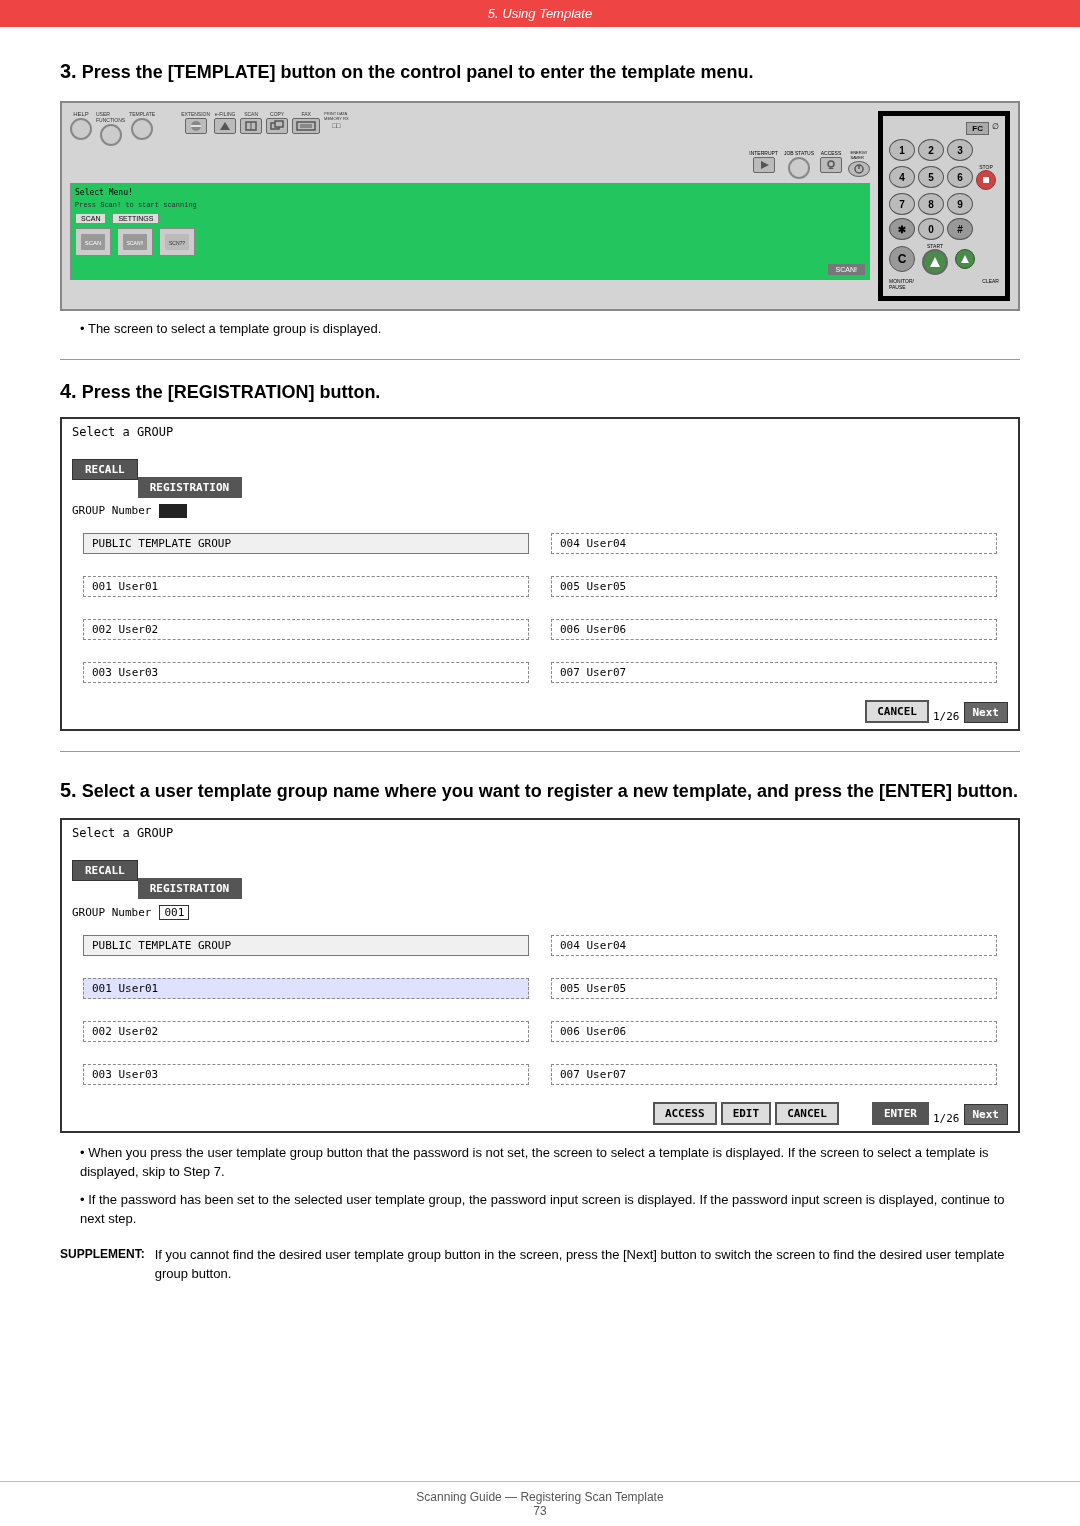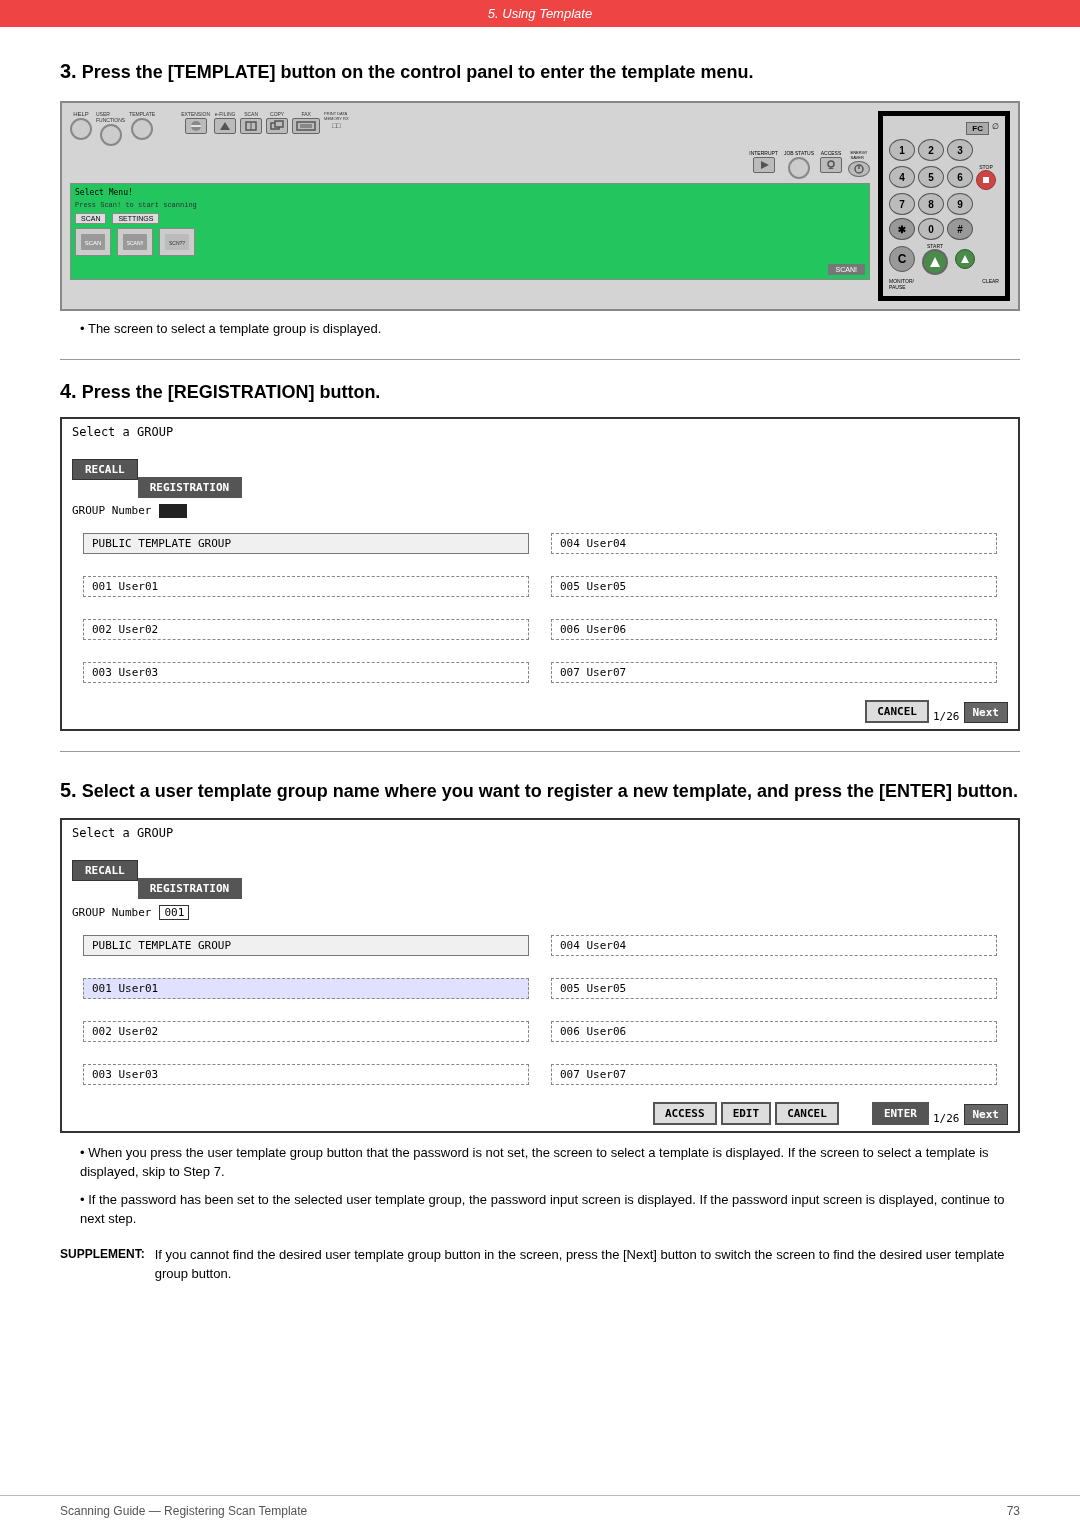--- a/index.html
+++ b/index.html
@@ -279,20 +279,21 @@
       bottom: 0;
       left: 0;
       right: 0;
       border-top: 1px solid #bbb;
       padding: 8px 60px;
       display: flex;
       justify-content: space-between;
       align-items: center;
       font-size: 12px;
       color: #555;
+      flex-direction: column;
     }
 
     
     .section-divider {
       border: none;
       border-top: 1px solid #999;
       margin: 20px 0;
     }
 
     .cp-right {

